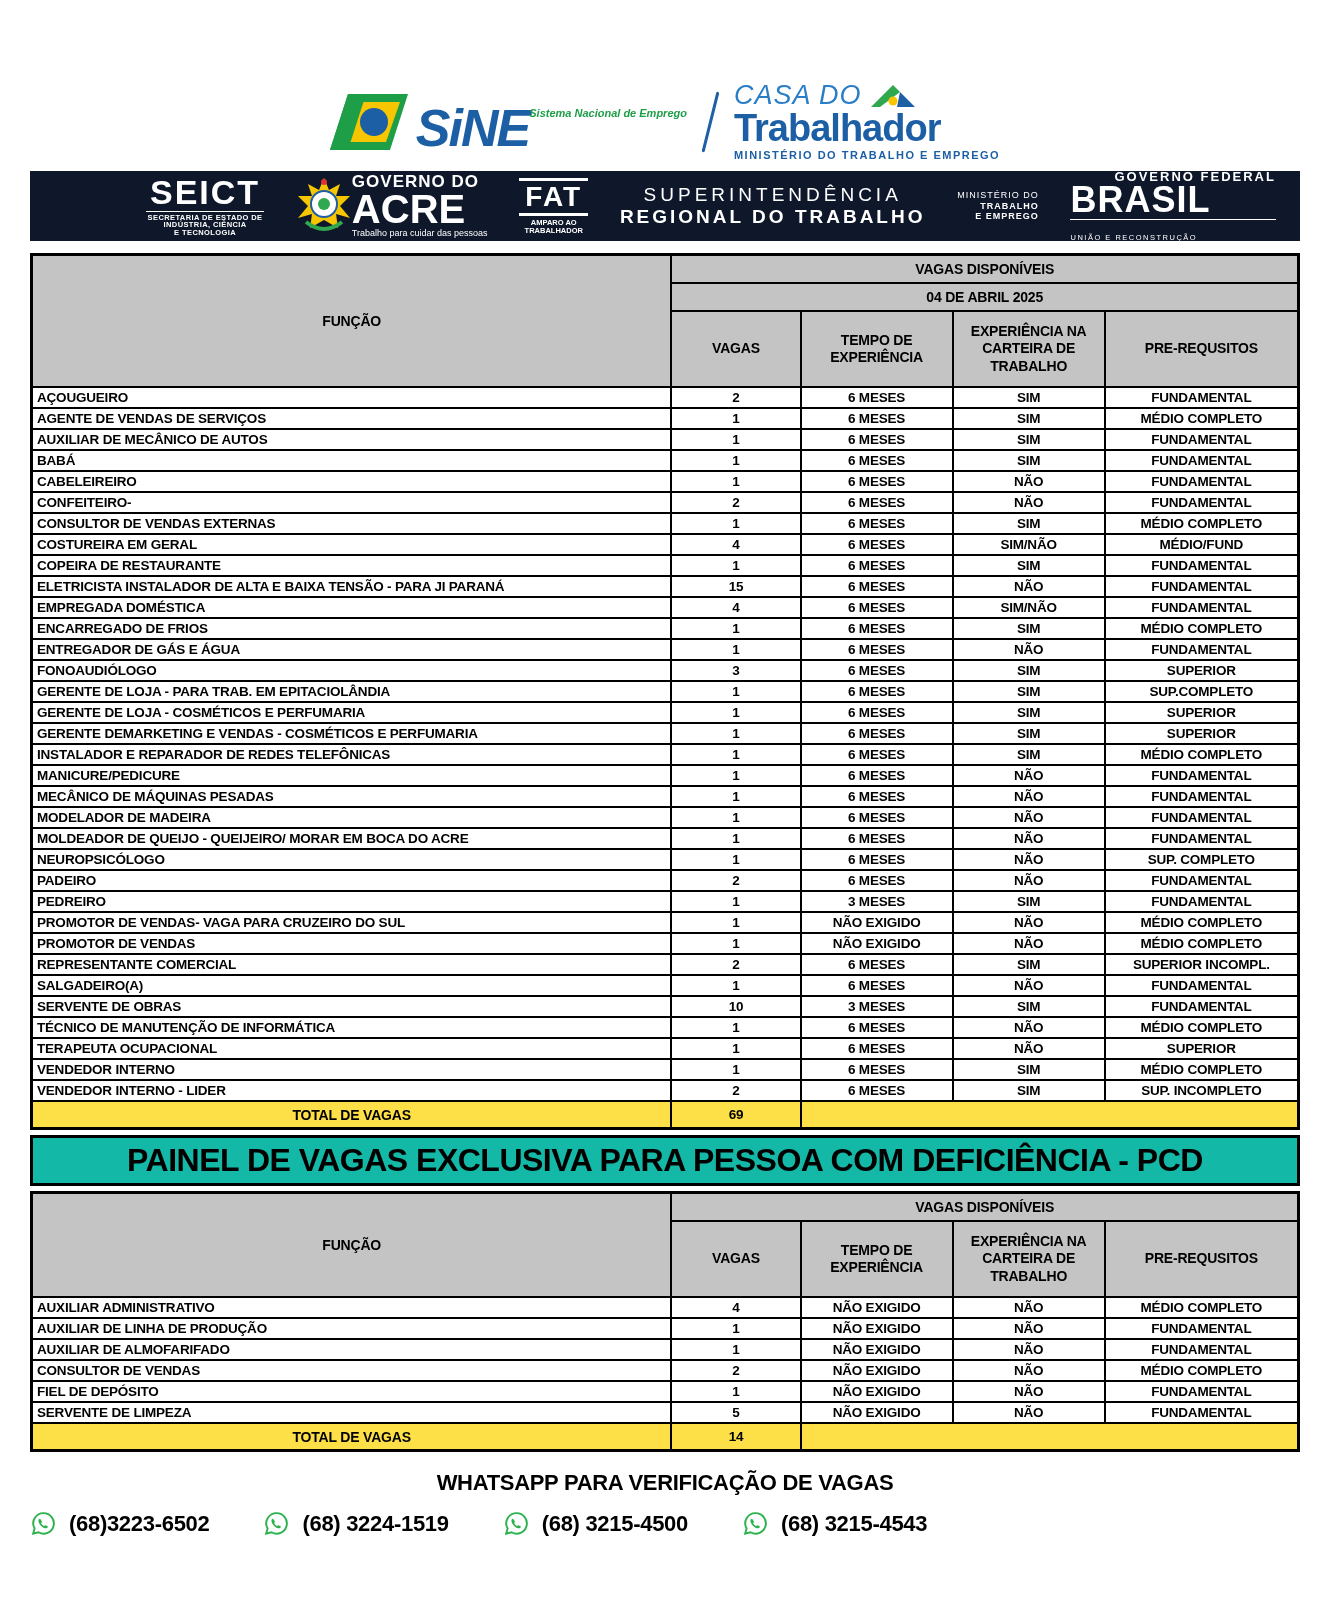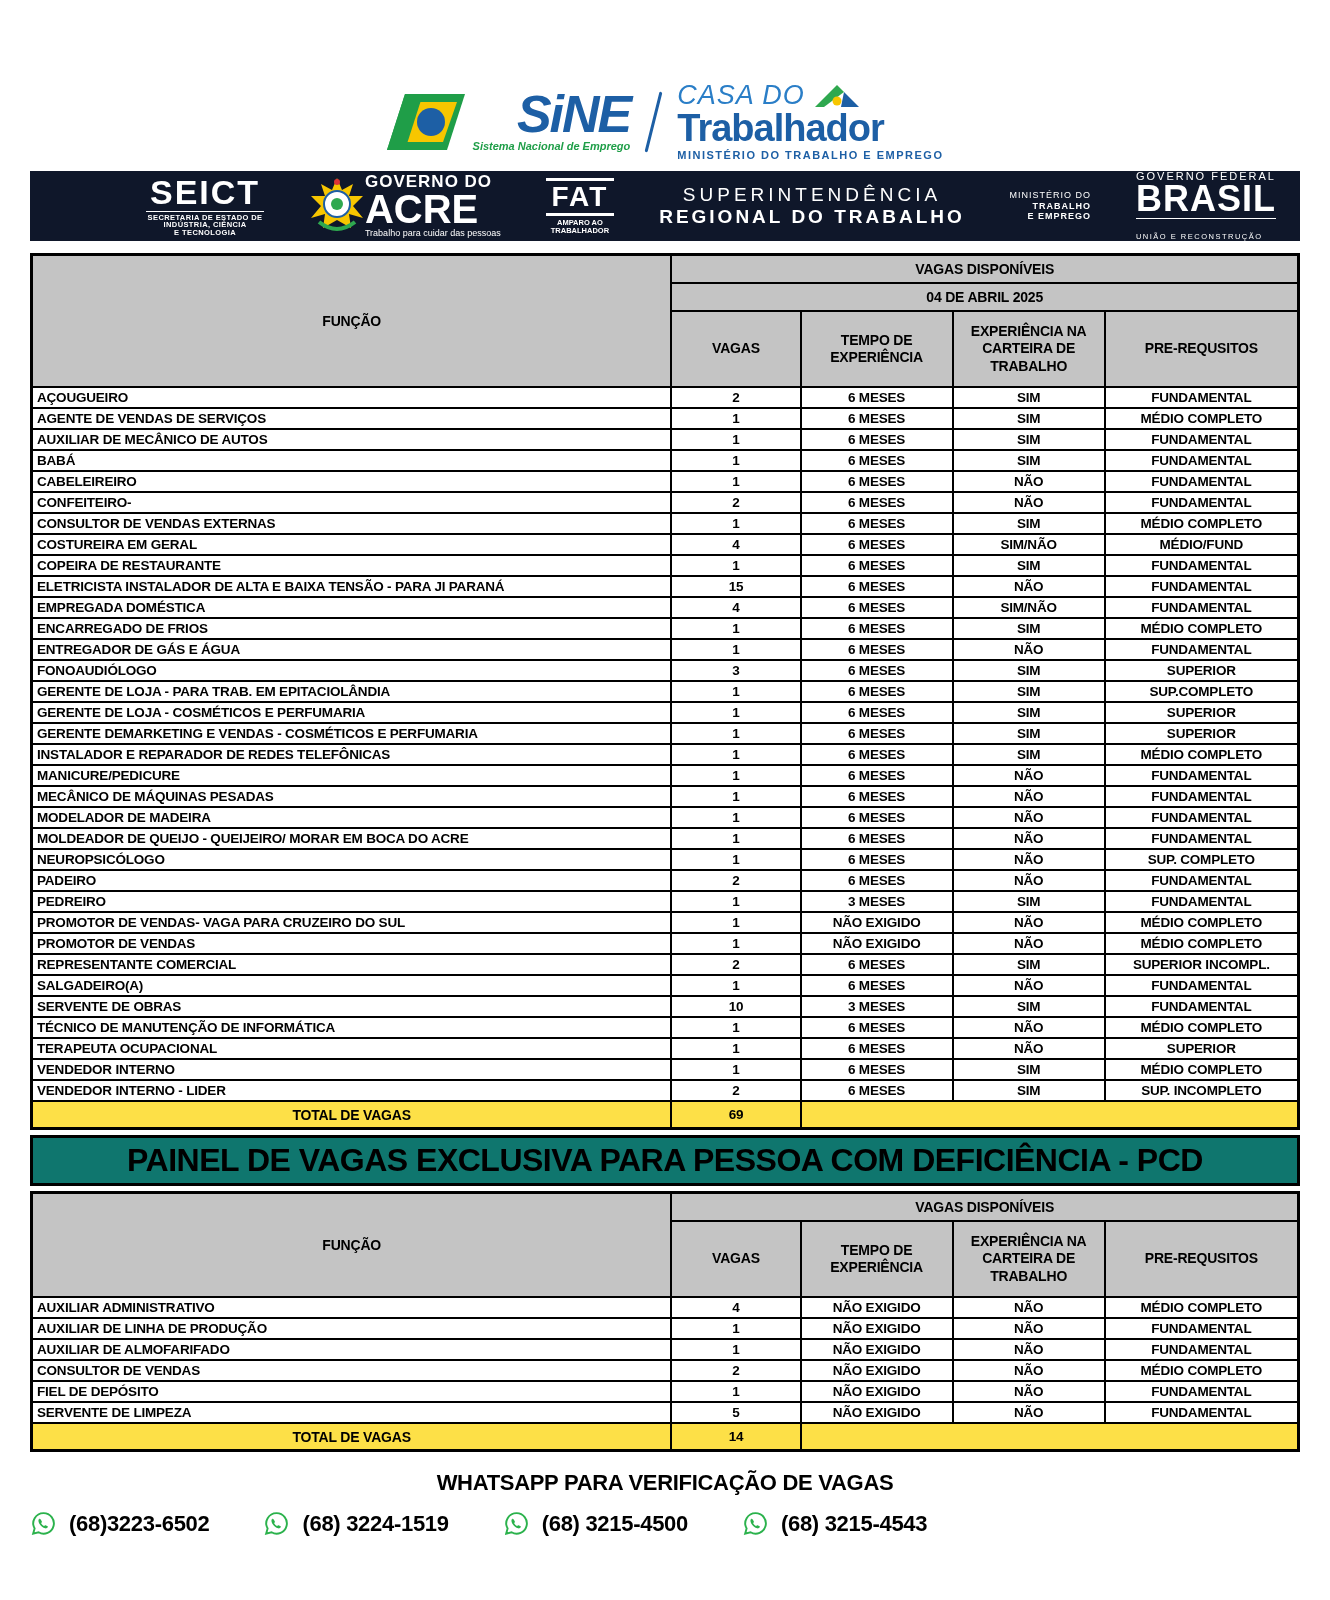--- a/index.html
+++ b/index.html
@@ -10,21 +10,21 @@
     -webkit-font-smoothing:antialiased;
   }
   .page{width:1270px;margin:0 auto;padding-top:10px;}
 
   
   .logo-row{
     display:flex;align-items:center;justify-content:center;
     gap:22px;margin-top:72px;margin-bottom:10px;
   }
   .sine-logo{display:flex;align-items:flex-end;gap:8px;}
-  .sine-text-wrap{display:flex;flex-direction:column;align-items:flex-end;}
+  .sine-text-wrap{display:flex;flex-direction:row;}
   .sine-word{font-size:52px;font-weight:800;font-style:italic;color:#1d5fa5;line-height:0.9;letter-spacing:-2px;}
   .sine-sub{font-size:11px;font-weight:700;font-style:italic;color:#1f9e48;margin-top:2px;}
   .logo-divider{width:3px;height:62px;background:#1d5fa5;transform:rotate(14deg);border-radius:2px;}
   .casa-logo{display:flex;flex-direction:column;align-items:flex-start;line-height:1;}
   .casa-line1{display:flex;align-items:flex-end;gap:10px;}
   .casa-casado{font-size:27px;font-weight:400;font-style:italic;color:#2a7ec7;letter-spacing:1px;}
   .casa-trabalhador{font-size:38px;font-weight:800;color:#1d5fa5;letter-spacing:-1px;line-height:1;}
   .casa-sub{font-size:11px;font-weight:700;color:#1d5fa5;letter-spacing:1.5px;margin-top:3px;}
 
   
@@ -42,33 +42,33 @@
   .acre-l2{font-size:40px;font-weight:800;letter-spacing:0;}
   .acre-tag{font-size:9px;font-weight:400;margin-top:1px;}
   .fat-title{font-size:28px;font-weight:800;letter-spacing:2px;border-top:3px solid #fff;border-bottom:3px solid #fff;line-height:1.15;padding:0 6px;}
   .fat-sub{font-size:7.5px;font-weight:700;margin-top:3px;text-align:center;}
   .srt-l1{font-size:19px;font-weight:400;letter-spacing:4px;}
   .srt-l2{font-size:19px;font-weight:800;letter-spacing:3px;margin-top:2px;}
   .mte-block{display:flex;flex-direction:column;align-items:flex-end;line-height:1.2;}
   .mte-l1{font-size:9px;font-weight:400;letter-spacing:1px;}
   .mte-l2,.mte-l3{font-size:9px;font-weight:800;letter-spacing:1px;}
   .brasil-block{display:flex;flex-direction:column;align-items:flex-start;line-height:1;}
-  .brasil-l1{font-size:11px;font-weight:400;letter-spacing:2px;}
+  .brasil-l1{font-size:13px;font-weight:700;letter-spacing:2px;margin-left:44px;}
   .brasil-l2{font-size:36px;font-weight:800;letter-spacing:1px;line-height:.95;}
   .brasil-l3{font-size:7.5px;font-weight:400;letter-spacing:1.5px;border-top:1px solid #fff;margin-top:2px;padding-top:14px;align-self:stretch;}
 
   
   .main-title{
     text-align:center;font-size:29px;font-weight:800;
     letter-spacing:-.5px;margin:6px 0 8px 0;
   }
   .pcd-banner{
     border:3px solid #000;margin-top:5px;
     text-align:center;font-size:32px;font-weight:800;
-    padding:4px 0;letter-spacing:-.5px;background:#0f766e;
+    padding:4px 0;letter-spacing:-.5px;background:#14b8a6;
   }
 
   
   table.vagas{
     width:100%;border-collapse:collapse;table-layout:fixed;
     border:3px solid #000;
   }
   table.vagas th,table.vagas td{
     border:2px solid #000;
     font-weight:700;font-size:13.5px;letter-spacing:-.2px;

